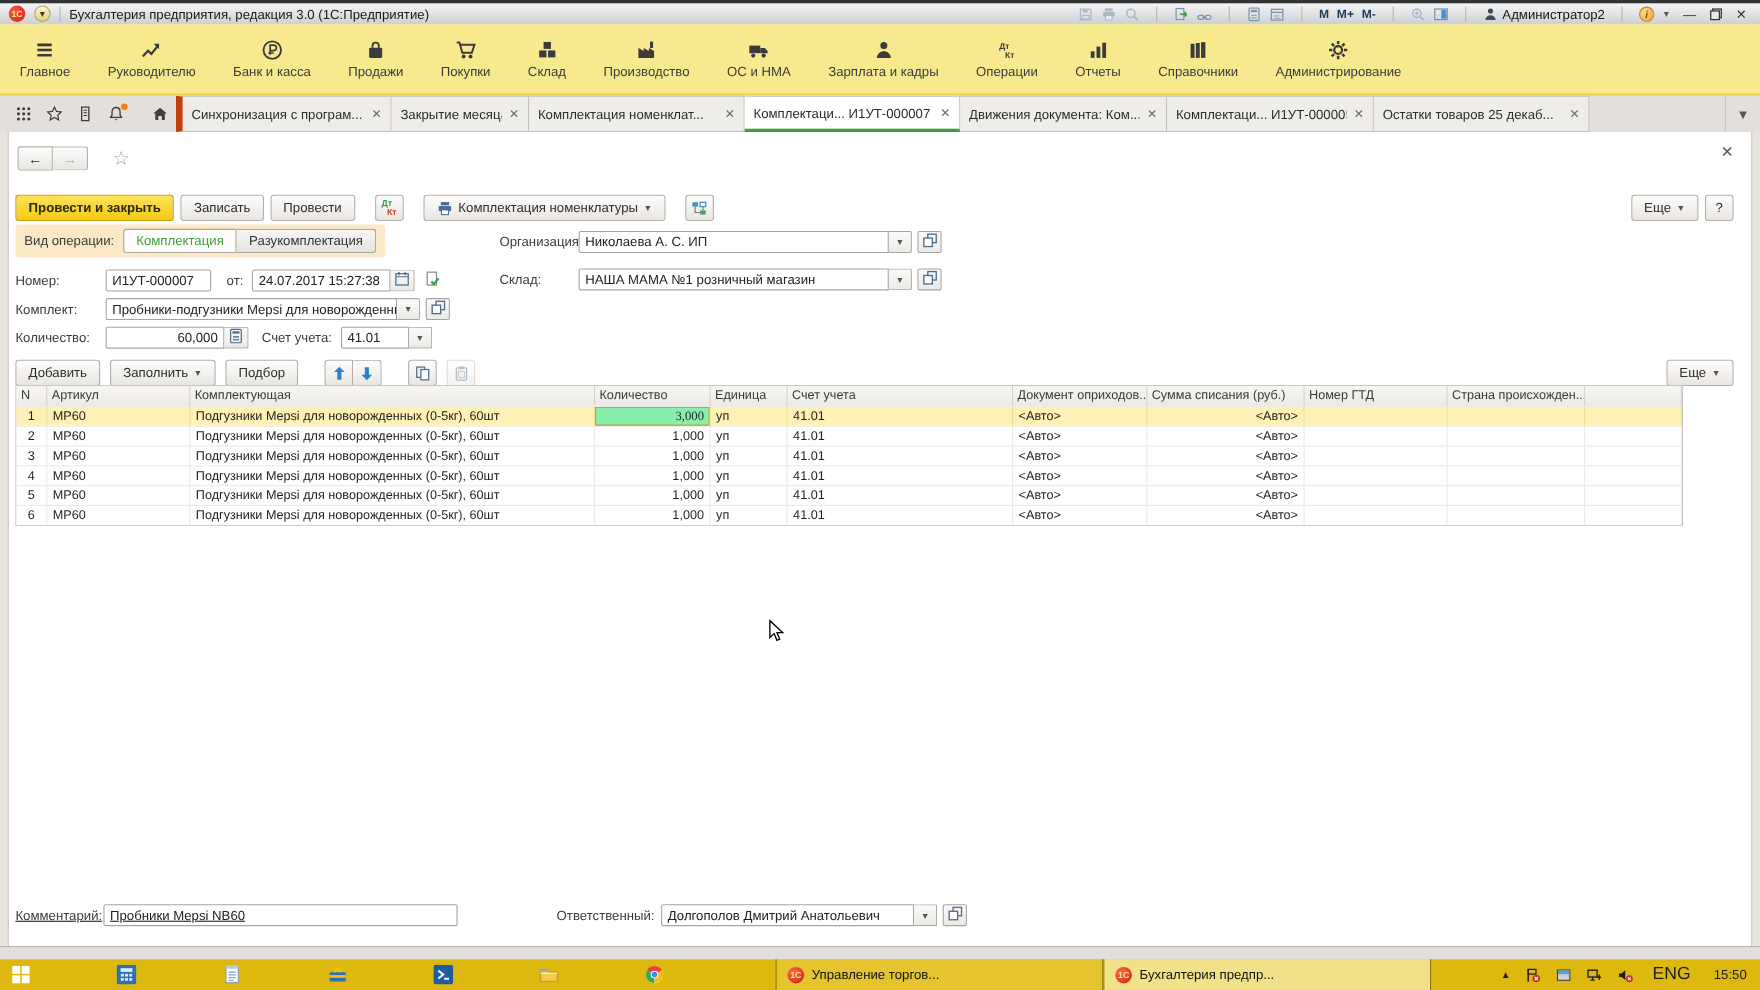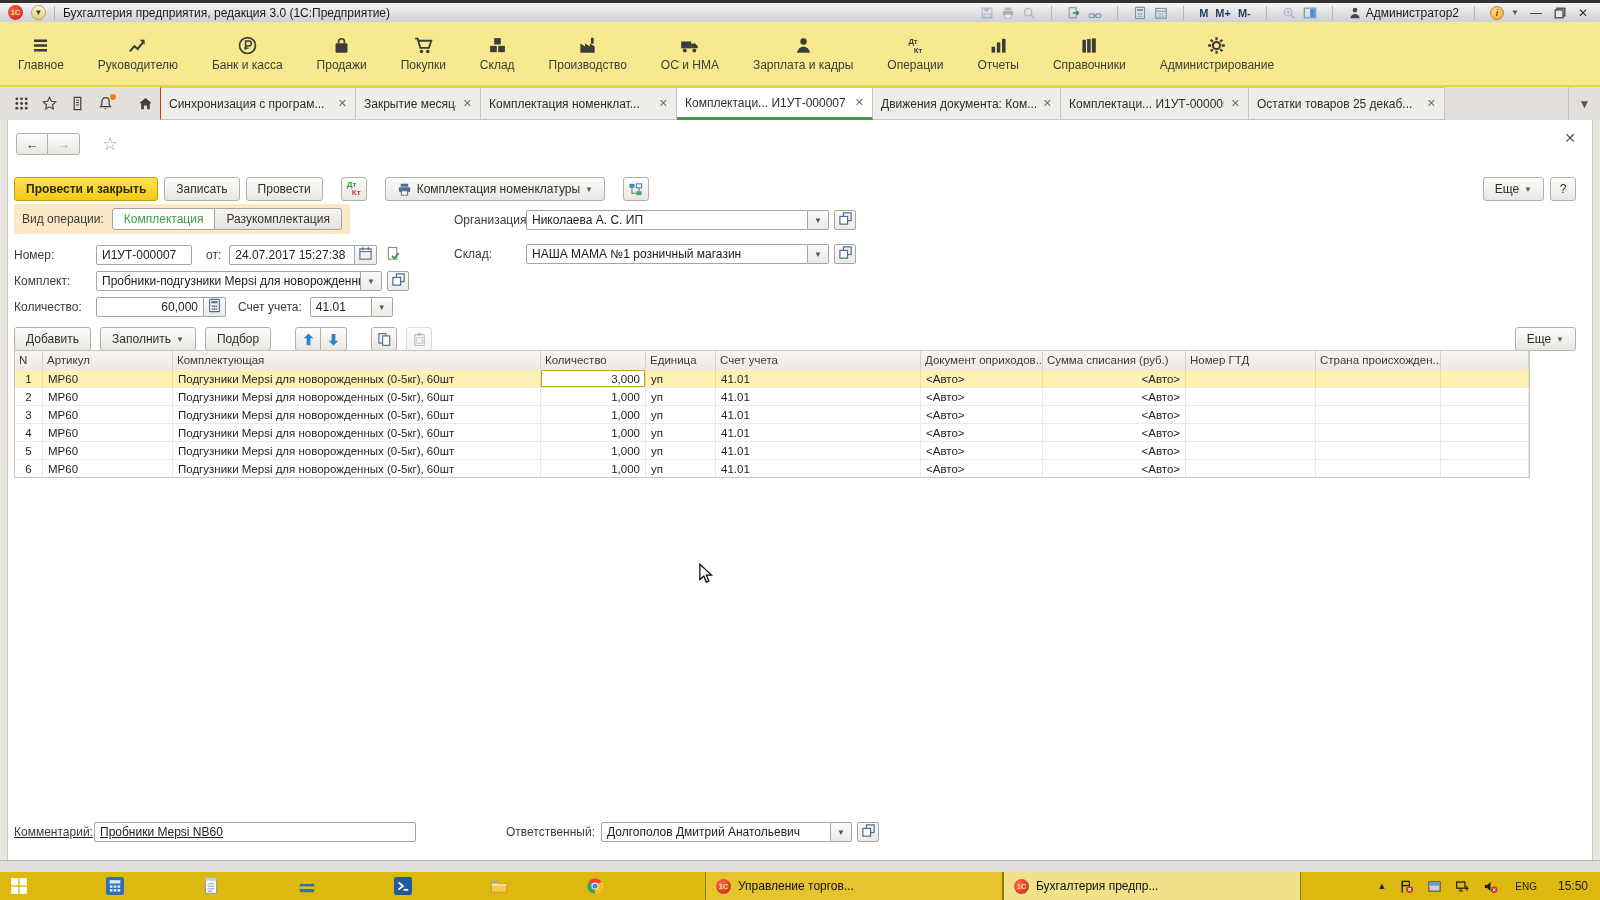--- a/index.html
+++ b/index.html
@@ -36,21 +36,21 @@
 
   
   .tabbar { position:absolute; top:87px; left:0; right:0; height:33px; background:#e3e0db;
     display:flex; align-items:stretch; }
   .tab-icons { display:flex; align-items:center; gap:13px; padding:0 14px; width:160px; color:#3f3f3f; }
   .tab-icons .ic { position:relative; display:flex; }
   .bell-dot { position:absolute; top:-2px; right:-3px; width:6px; height:6px; border-radius:50%; background:#f0820f; }
   .tabs { display:flex; align-items:stretch; }
   .tab { display:flex; align-items:center; border:1px solid #c6c2bc; border-left:none; background:#efede9;
     padding:0 8px; overflow:hidden; }
-  .tab:first-child { border-left:1px solid #c2410c; }
+  .tab:first-child { border-left:6px solid #c2410c; }
   .tab.active { background:#fff; border-bottom:3px solid #3f9e3f; }
   .tab-label { white-space:nowrap; overflow:hidden; text-overflow:clip; color:#2d2d2d; flex:1; }
   .tab-close { margin-left:7px; color:#6e6e6e; font-size:11px; }
   .tab-dd { margin-left:auto; width:32px; display:flex; align-items:center; justify-content:center; color:#555;
     border-left:1px solid #c6c2bc; }
 
   
   .content { position:absolute; top:120px; left:0; right:0; height:740px; background:#fff; }
   .edge-l { position:absolute; left:0; top:0; bottom:0; width:8px; background:#e9e6e2; border-right:1px solid #ccc8c2; }
   .edge-r { position:absolute; right:0; top:0; bottom:0; width:8px; background:#e9e6e2; border-left:1px solid #ccc8c2; }
@@ -107,21 +107,21 @@
   .thead { display:flex; height:18px; background:linear-gradient(#f7f5f2,#edeae6); }
   .th { border-right:1px solid #d5d1cb; padding:0 4px; font-size:11.5px; color:#3a3a3a; display:flex; align-items:center;
     white-space:nowrap; overflow:hidden; }
   .tr { display:flex; height:18px; border-top:1px solid #eceae5; background:#fff; }
   .td { border-right:1px solid #eceae5; padding:0 5px; font-size:11.5px; color:#1f1f1f; display:flex; align-items:center;
     white-space:nowrap; overflow:hidden; }
   .td.r { justify-content:flex-end; }
   .td.c { justify-content:center; }
   .tr.sel { background:#fdf1b5; }
   .tr.sel .td { border-right-color:#eedf90; }
-  .td.selcell { background:#ffffff; box-shadow:inset 0 0 0 1px #c3a236; }
+  .td.selcell { background:#86efac; box-shadow:inset 0 0 0 1px #c3a236;font-family:Liberation Serif, serif; }
 
   .footer-row { position:absolute; top:700px; left:14px; right:12px; height:24px; display:flex; align-items:center;text-decoration:underline; }
   .fgroup2 { position:absolute; left:492px; display:flex; align-items:center; }
 
   .watermark { position:absolute; top:638px; left:1148px; color:#b9b9b9; }
   .watermark .wm-title { font-size:23px; color:#b2b2b2; font-weight:300; }
   .watermark .wm-line { font-size:13.5px; color:#c2c2c2; margin-top:3px; }
 
   .cursor { position:absolute; top:443px; left:697px; z-index:50; }
 
@@ -131,21 +131,21 @@
   .tb-apps { display:flex; align-items:center; gap:78px; padding-left:10px; }
   .tb-apps .ic { display:flex; }
   .task-buttons { position:absolute; left:705px; top:0; bottom:0; display:flex; }
   .task-btn { width:298px; display:flex; align-items:center; gap:7px; padding:0 10px; border:1px solid #8f7a0a;
     border-top:none; border-bottom:none; background:#e6c42e; font-size:12px; color:#111; white-space:nowrap; overflow:hidden; }
   .task-btn.active { background:#f1e289; }
   .onec-badge { width:15px; height:15px; border-radius:50%; background:radial-gradient(circle at 35% 35%, #ff6a52,#c41f10);
     color:#ffe27a; font-size:8px; font-weight:bold; display:flex; align-items:center; justify-content:center; flex:none; }
   .tray { position:absolute; right:12px; top:0; bottom:0; display:flex; align-items:center; gap:13px; color:#1c1c1c; }
   .tray .ic { display:flex; }
-  .tray-lang { font-size:10px; margin-left:4px; }
+  .tray-lang { font-size:16px; margin-left:4px; }
   .tray-time { font-size:12px; margin-left:8px; }
 </style>
 </head>
 <body>
 
 <div class="screen">
 
   <div class="titlebar">
     <div class="logo-1c">1С</div>
     <div class="logo-dd">▼</div>

